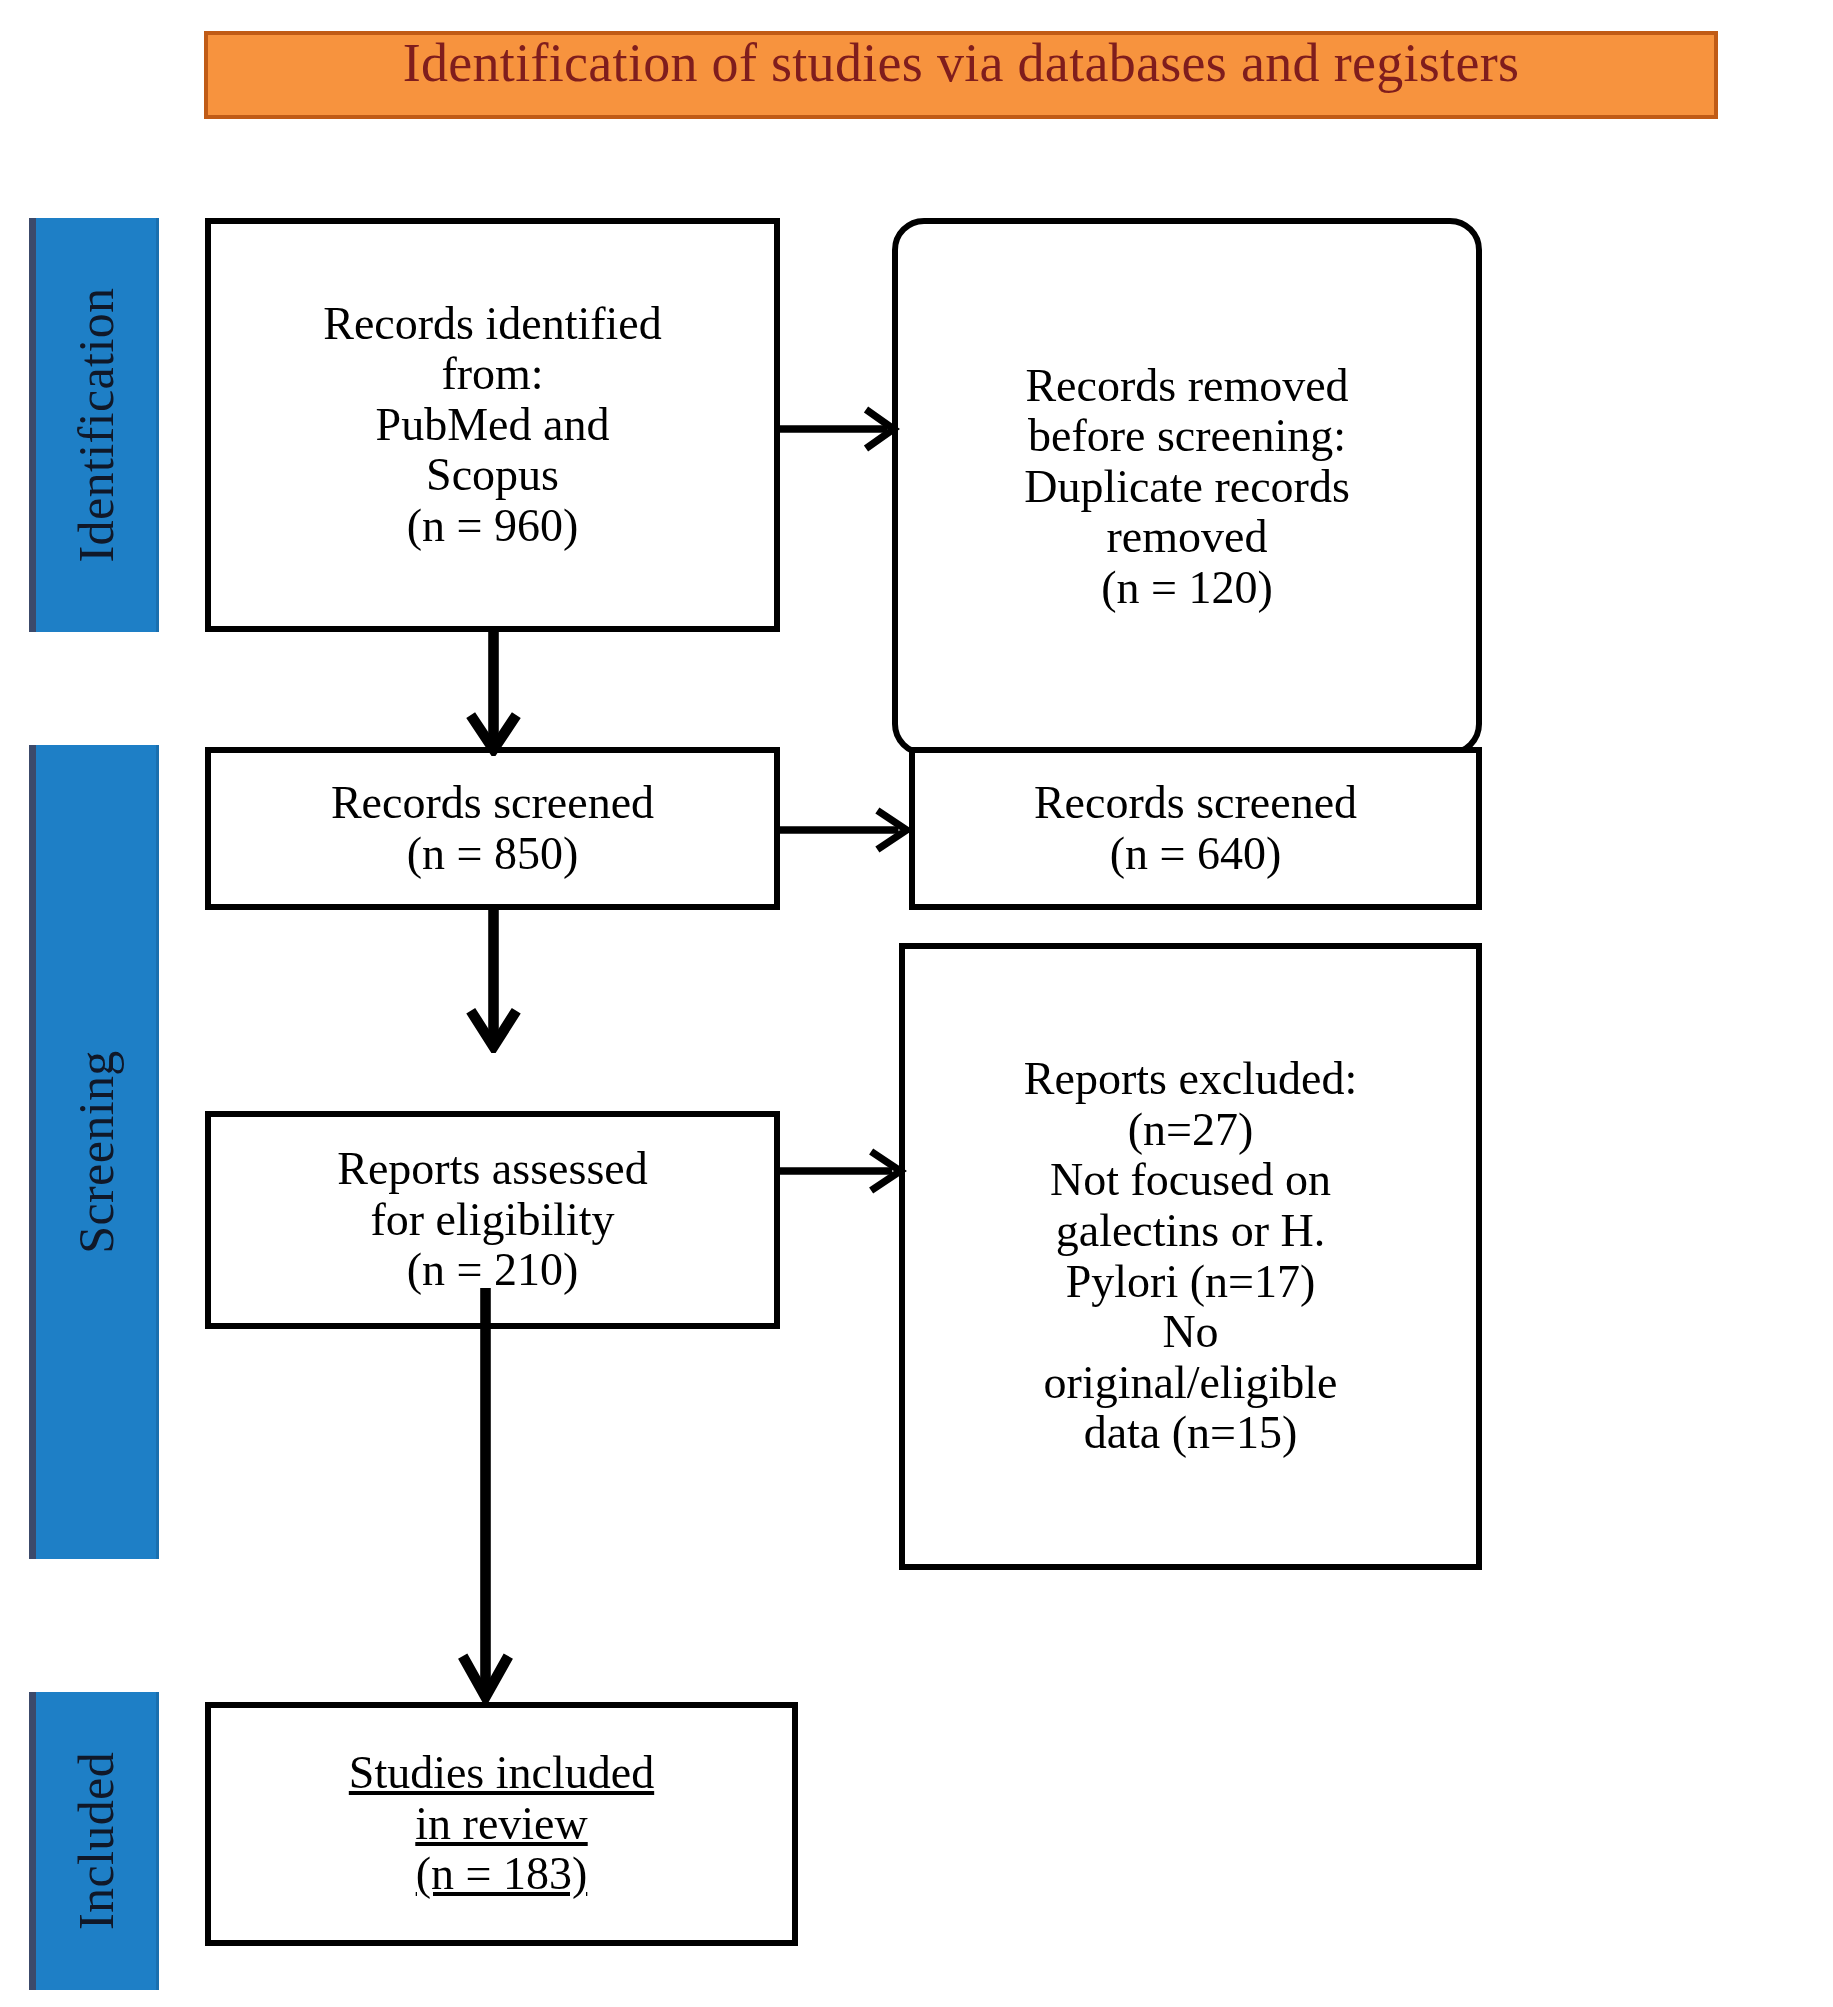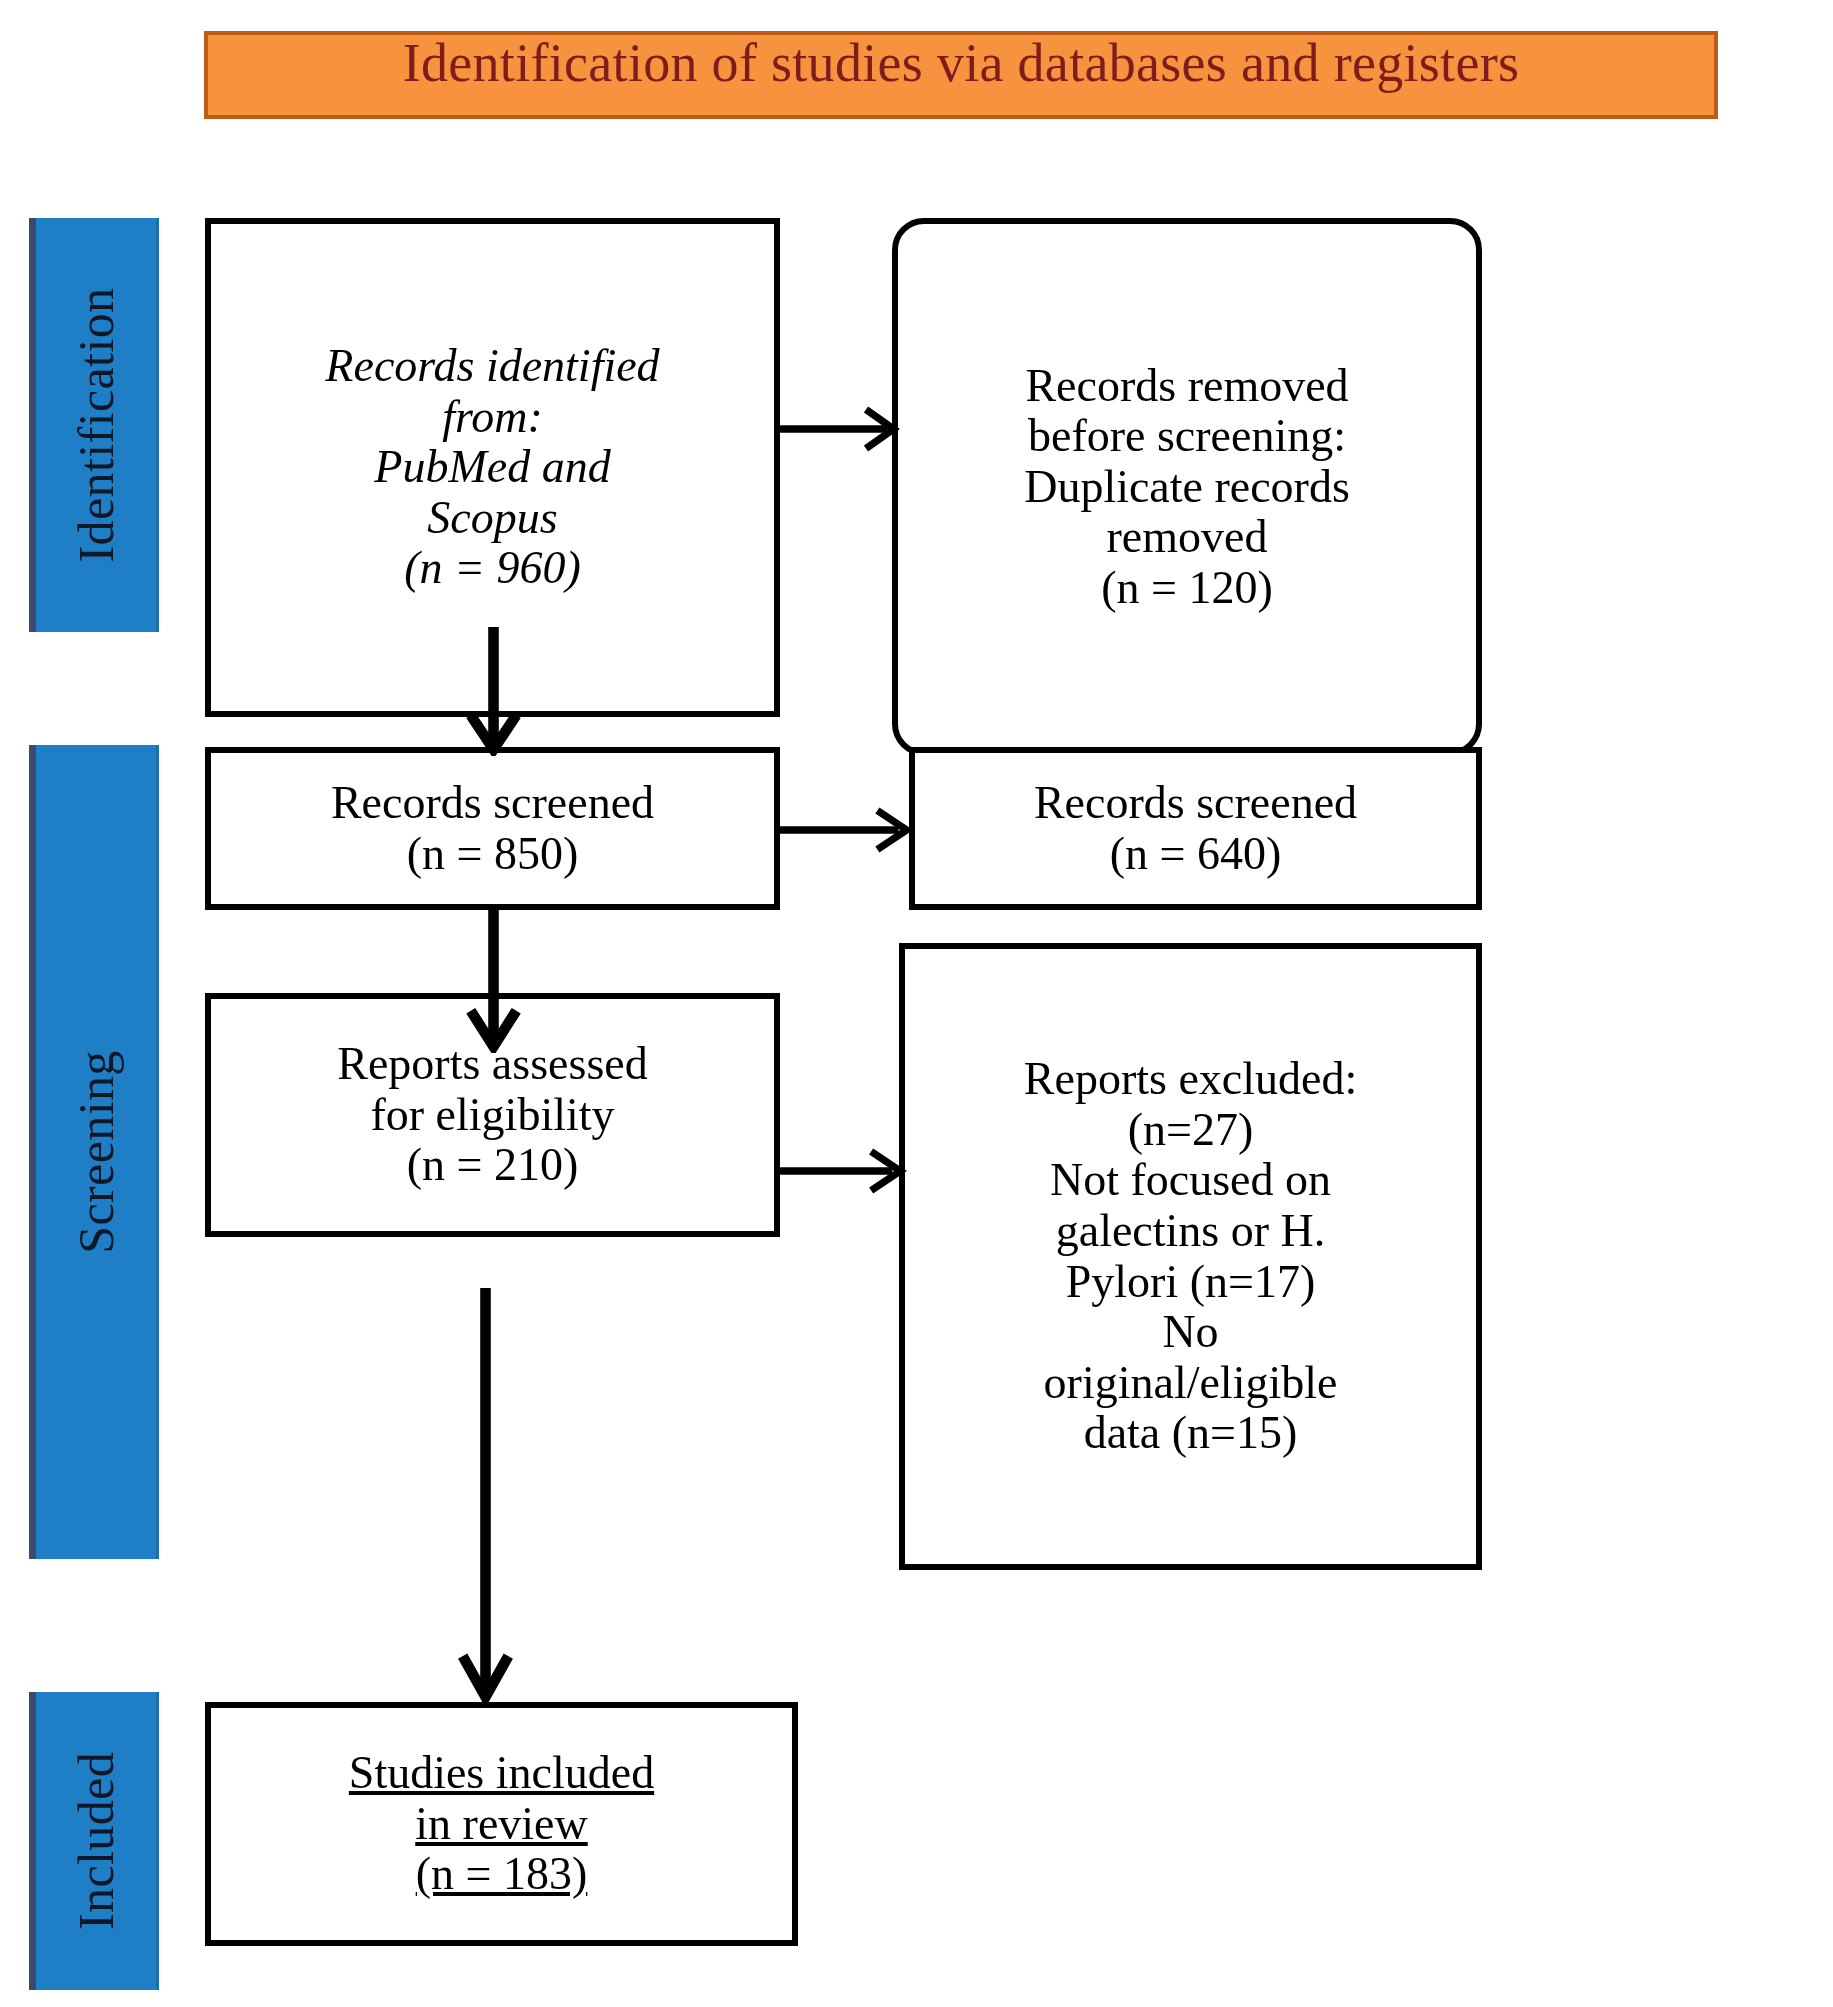--- a/index.html
+++ b/index.html
@@ -70,25 +70,25 @@
     align-items: center;
     justify-content: center;
     text-align: center;
     color: #000000;
     font-size: 46px;
     line-height: 1.10;
     padding: 4.9px 11.4px;
   }
   .flow-box .box-text { white-space: pre-line; display: block; width: 100%; }
 
-  #box-identified { left: 205px;  top: 218px;  width: 575px; height: 499px; font-style: italic; }
+  #box-identified { left: 205px;  top: 218px;  width: 575px; height: 414px; }
   #box-removed    { left: 892px; top: 218px; width: 590px; height: 538px; border-radius: 32px; }
   #box-screened   { left: 205px;  top: 747px;  width: 575px; height: 163px; }
   #box-screened-2 { left: 909px; top: 747px;  width: 573px; height: 163px; }
-  #box-assessed   { left: 205px;  top: 993px; width: 575px; height: 244px; }
+  #box-assessed   { left: 205px;  top: 1111px; width: 575px; height: 218px; }
   #box-excluded   { left: 899px; top: 943px; width: 583px; height: 627px; }
   #box-included   { left: 205px;  top: 1702px; width: 593px; height: 244px; text-decoration: underline; }
 
   
   .connector { position: absolute; }
   .connector svg { display: block; }
 </style>
 </head>
 <body>
 

